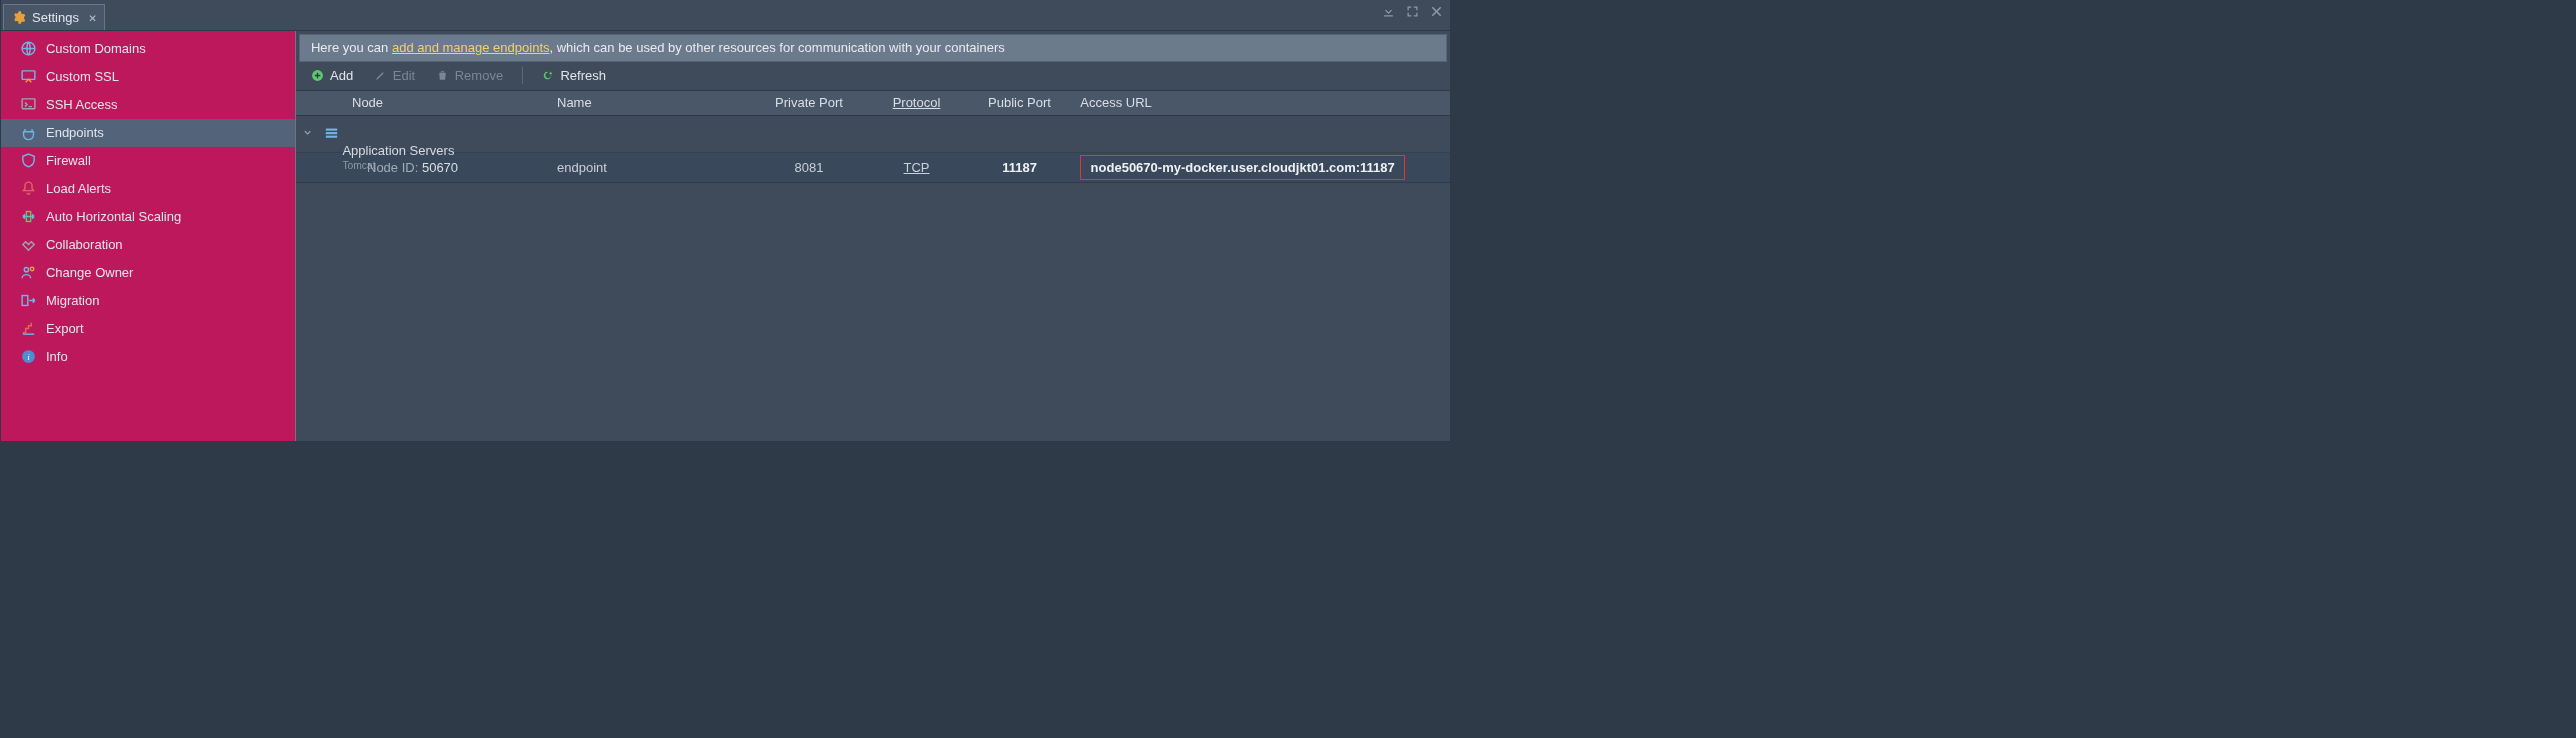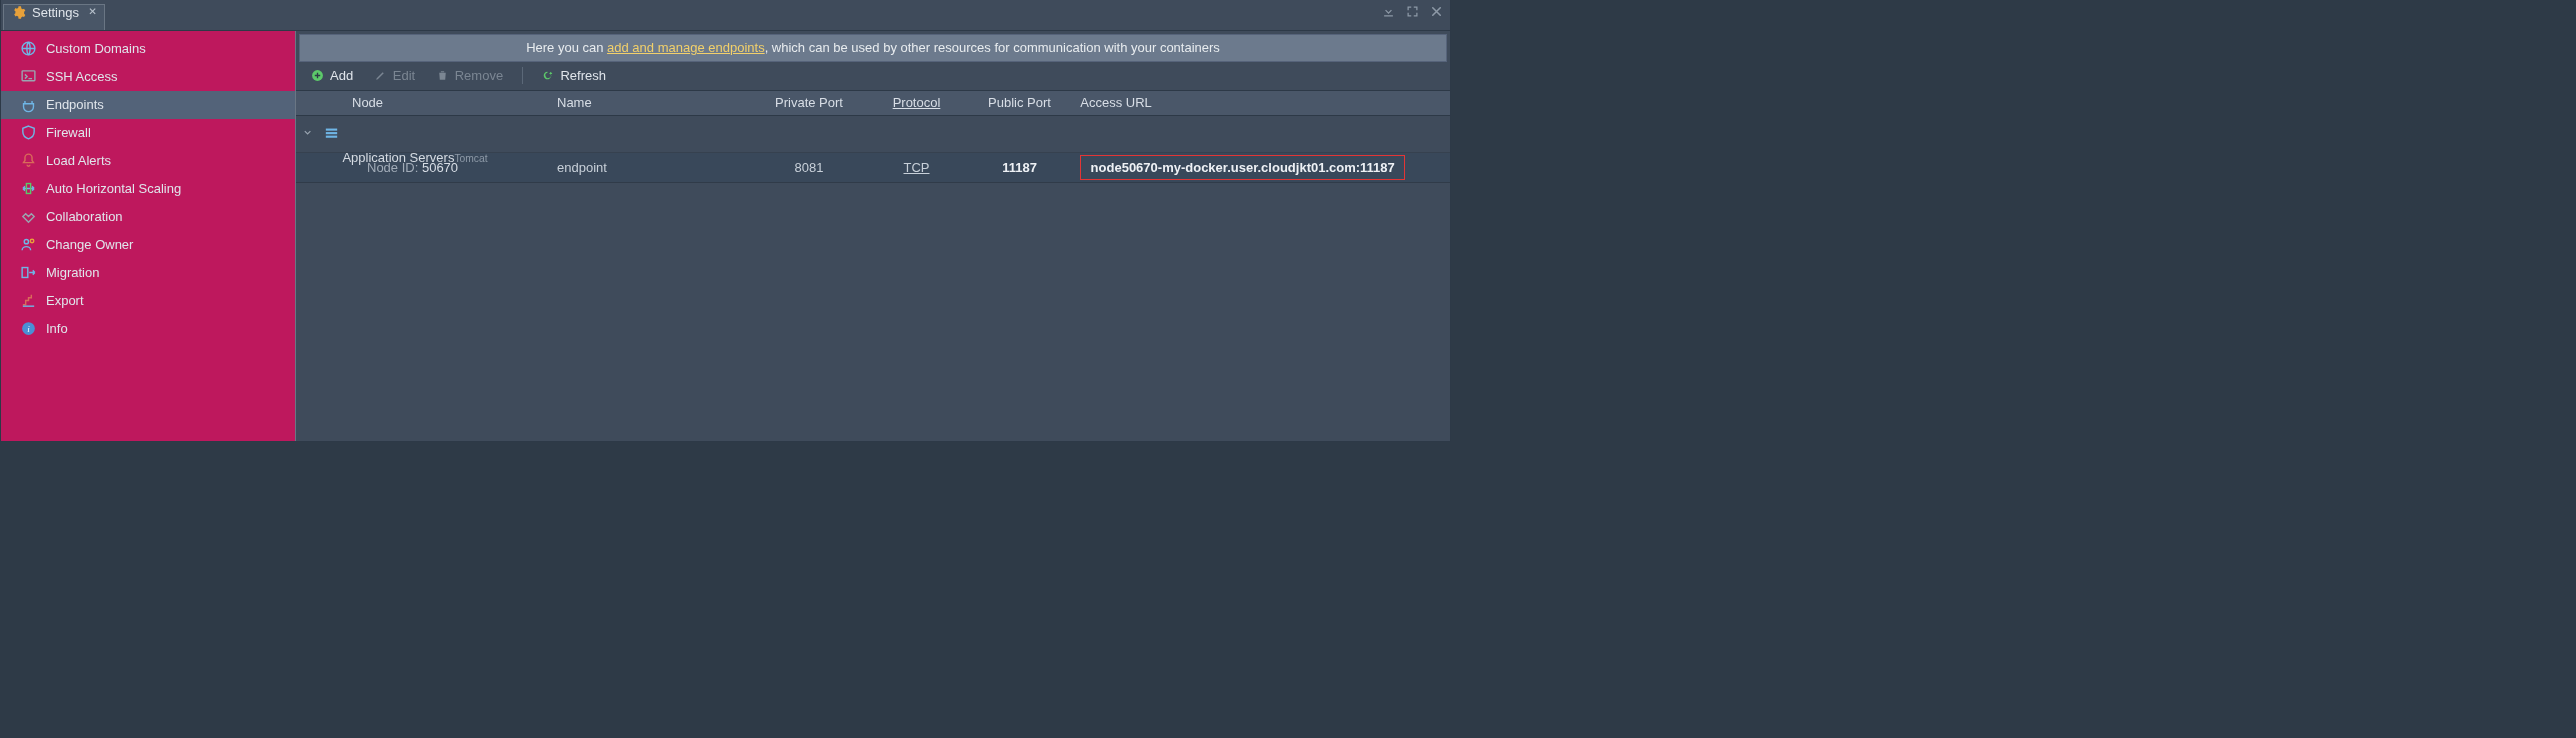--- a/index.html
+++ b/index.html
@@ -31,21 +31,21 @@
     display: flex;
     align-items: flex-end;
     position: relative;
   }
   .tab {
     height: 26px;
     background: #495667;
     border: 0.9px solid #6a7684;
     border-bottom: none;
     display: flex;
-    align-items: flex-start;
+    align-items: center;
     padding: 0 7.5px;
     gap: 5.6px;
     color: #e0e5eb;
     font-size: 13px;
     margin-left: 1.9px;
   }
   .tab .close-x { font-size: 10.3px; color: #b8c2cd; margin-left: 3.7px; }
   .tabstrip-right {
     position: absolute;
     right: 5.6px;
@@ -91,21 +91,20 @@
     background: #3f4b5b;
     min-width: 0;
   }
   .info-bar {
     background: #6c7a8d;
     color: #e8ecef;
     padding: 5.6px 11.2px;
     font-size: 13px;
     border: 0.9px solid #56637a;
     margin: 2.8px 2.8px 0 2.8px;
-    text-align: center;
   }
   .info-bar a { color: #f2d06b; text-decoration: underline; }
   .toolbar {
     display: flex;
     align-items: center;
     gap: 5.6px;
     padding: 3.7px 7.5px;
     background: #3f4b5b;
   }
   .tbtn {
@@ -145,21 +144,21 @@
   .col-pub   { width: 103px; flex: none; text-align: center; }
   .col-url   { flex: 1; padding-left: 9.3px; }
   .group-row {
     display: flex;
     align-items: center;
     height: 37px;
     border-bottom: 0.9px solid #36414f;
   }
   .group-row .chev { width: 24px; text-align: center; color: #9aa5b1; cursor: pointer; }
   .group-row .grpico { width: 22.4px; display: flex; justify-content: center; }
-  .group-text { display: flex; flex-direction: row; line-height: 1.1; margin-top: 48px; }
+  .group-text { display: flex; flex-direction: column; line-height: 1.1; margin-top: 48px; }
   .group-text .sub { color: #8d99a7; font-size: 10.3px; margin-top: 1.9px; }
   .data-row {
     display: flex;
     align-items: center;
     height: 30px;
     background: #39485a;
     border-bottom: 0.9px solid #303b49;
     color: #c8d0d9;
   }
   .statusdot {
@@ -215,20 +214,29 @@
             <svg width="17" height="17" viewBox="0 0 24 24">
               <circle cx="12" cy="12" r="9" fill="none" stroke="#6fb6e6" stroke-width="2"></circle>
               <path d="M3 12h18M12 3c3 3 3 15 0 18M12 3c-3 3-3 15 0 18" fill="none" stroke="#6fb6e6" stroke-width="2"></path>
             </svg>
           </span>
         <span>Custom Domains</span>
       </div>
       <div class="side-item">
         <span class="ico">
             <svg width="17" height="17" viewBox="0 0 24 24">
+              <rect x="3" y="4" width="18" height="12" rx="1" fill="none" stroke="#6fb6e6" stroke-width="2"></rect>
+              <path d="M8 20l4-4 4 4" fill="none" stroke="#e8a13a" stroke-width="2"></path>
+            </svg>
+          </span>
+        <span>Custom SSL</span>
+      </div>
+      <div class="side-item">
+        <span class="ico">
+            <svg width="17" height="17" viewBox="0 0 24 24">
               <rect x="3" y="4" width="18" height="14" rx="1" fill="none" stroke="#9aa5b1" stroke-width="2"></rect>
               <path d="M7 9l3 3-3 3M12 15h5" fill="none" stroke="#9aa5b1" stroke-width="2"></path>
             </svg>
           </span>
         <span>SSH Access</span>
       </div>
       <div class="side-item active">
         <span class="ico">
             <svg width="17" height="17" viewBox="0 0 24 24">
               <path d="M7 11V7m10 4V7M5 11h14v4a7 7 0 0 1-14 0v-4z" fill="none" stroke="#6fb6e6" stroke-width="2"></path>

